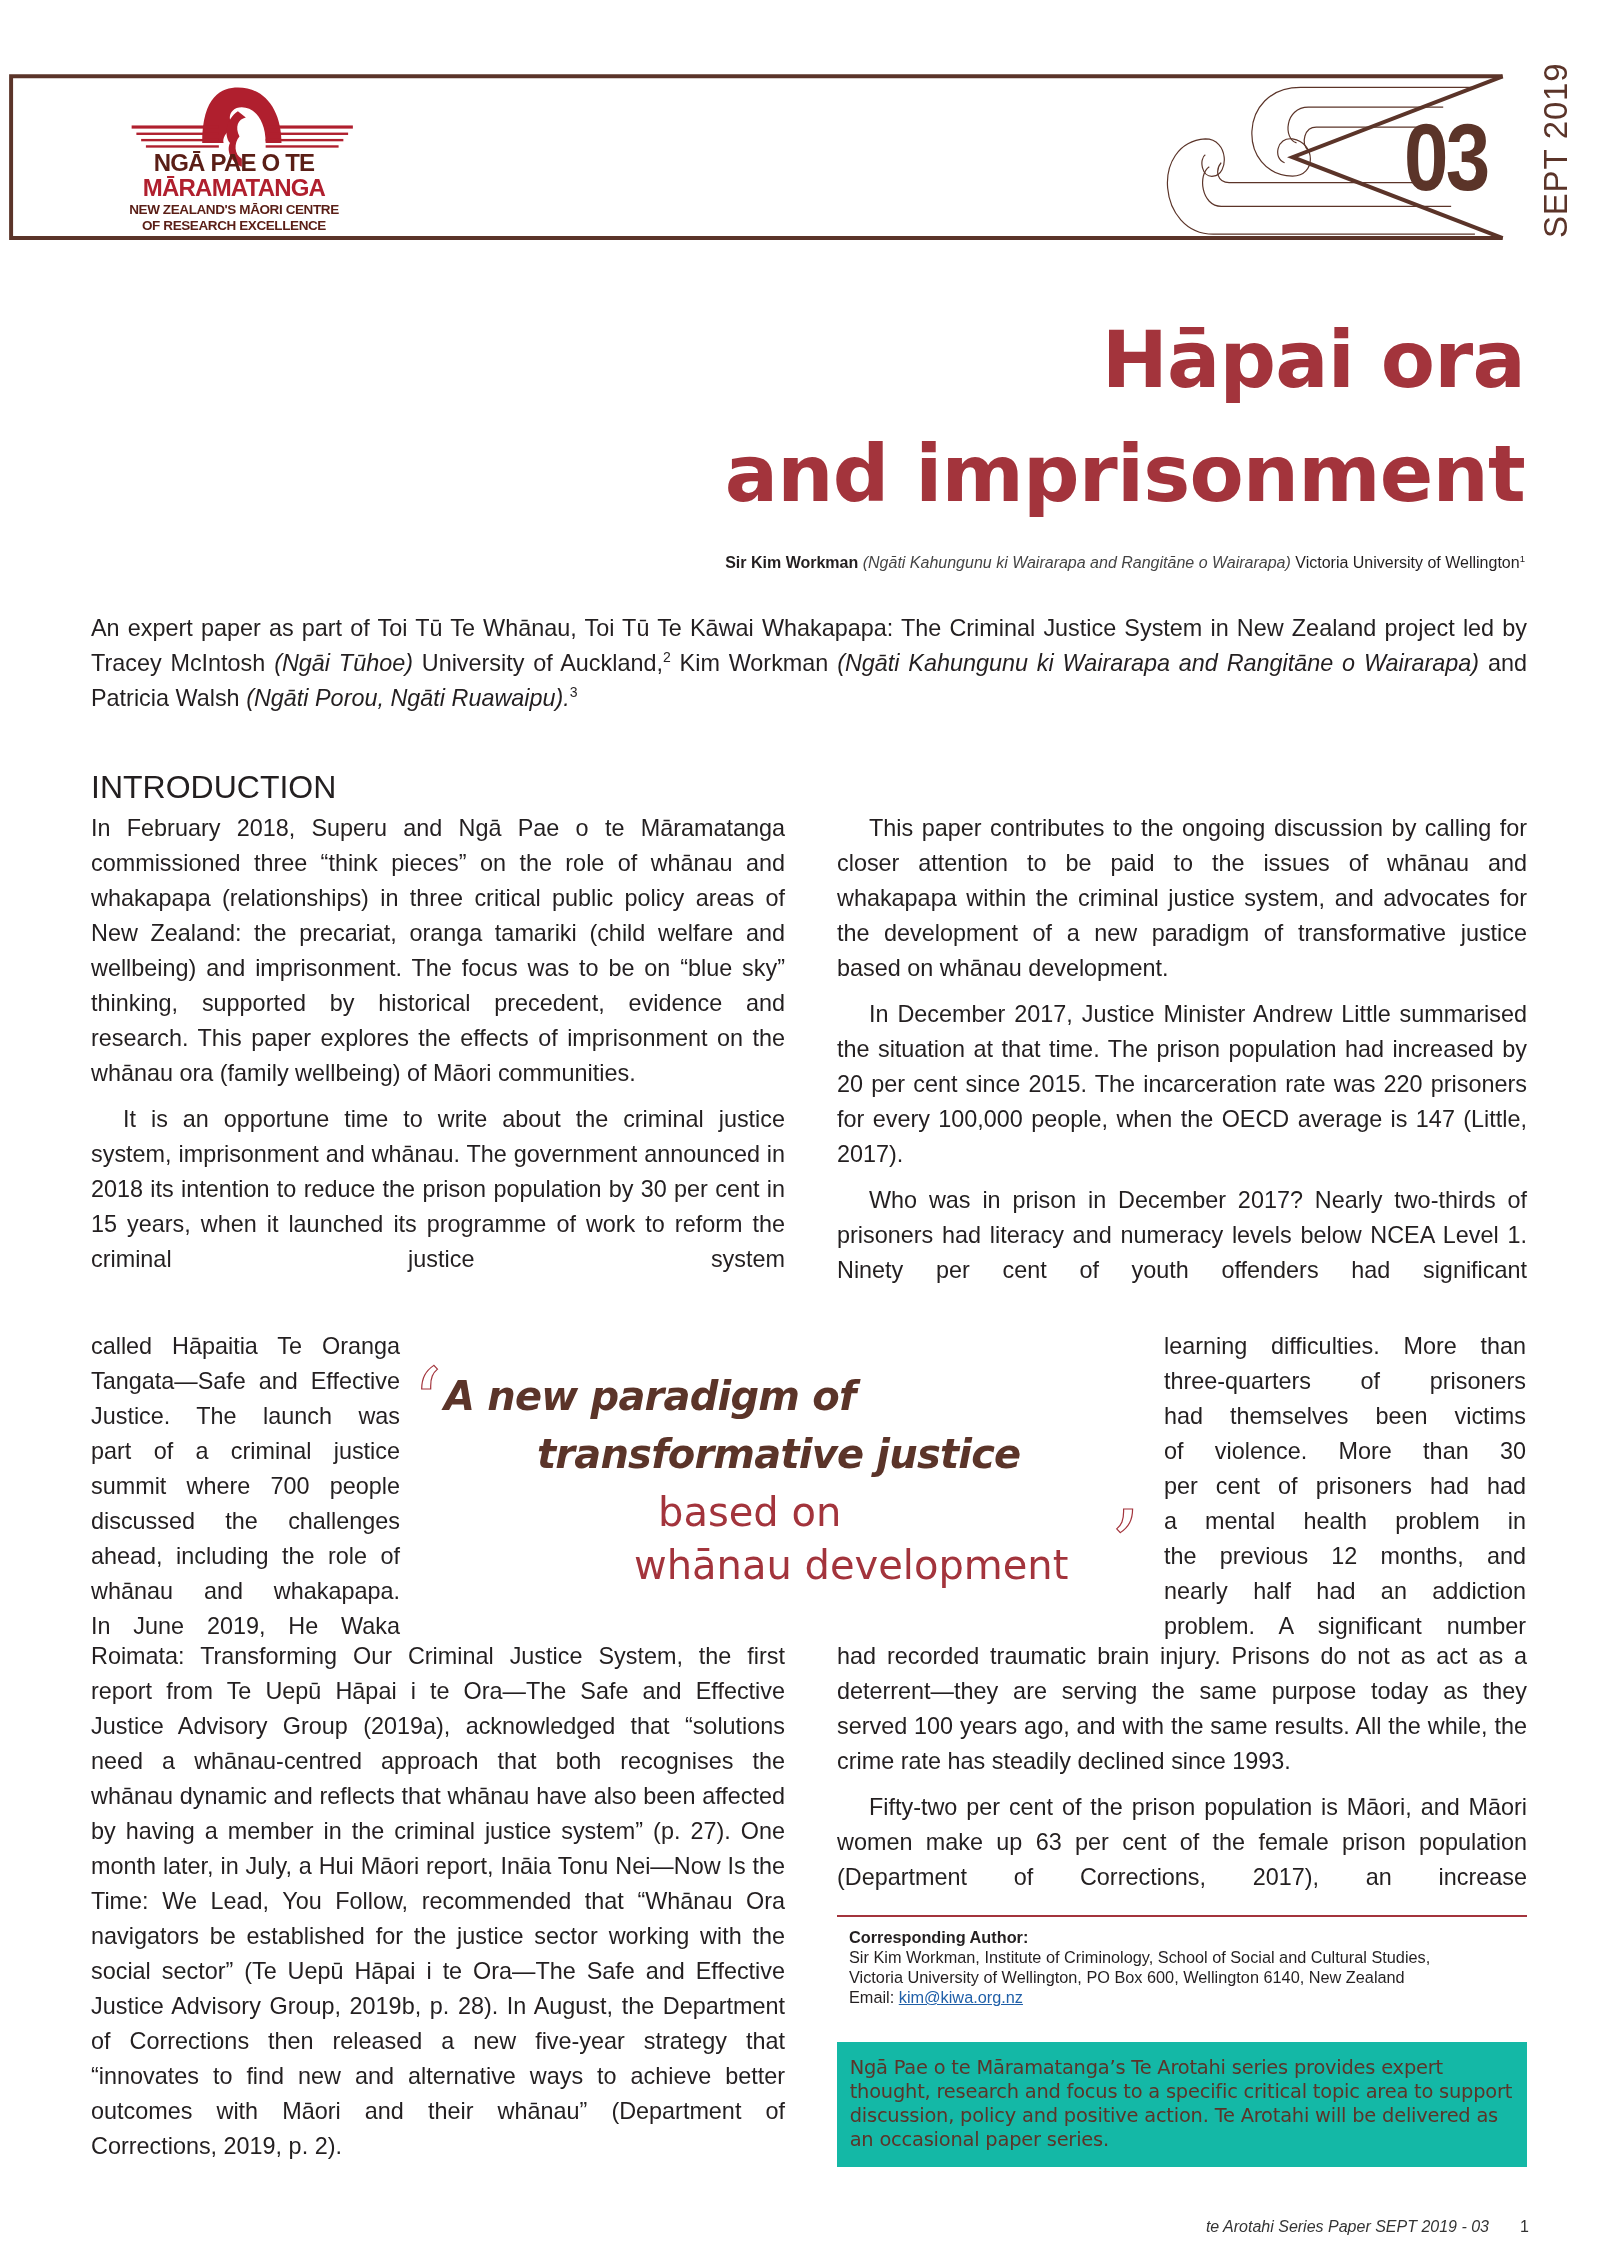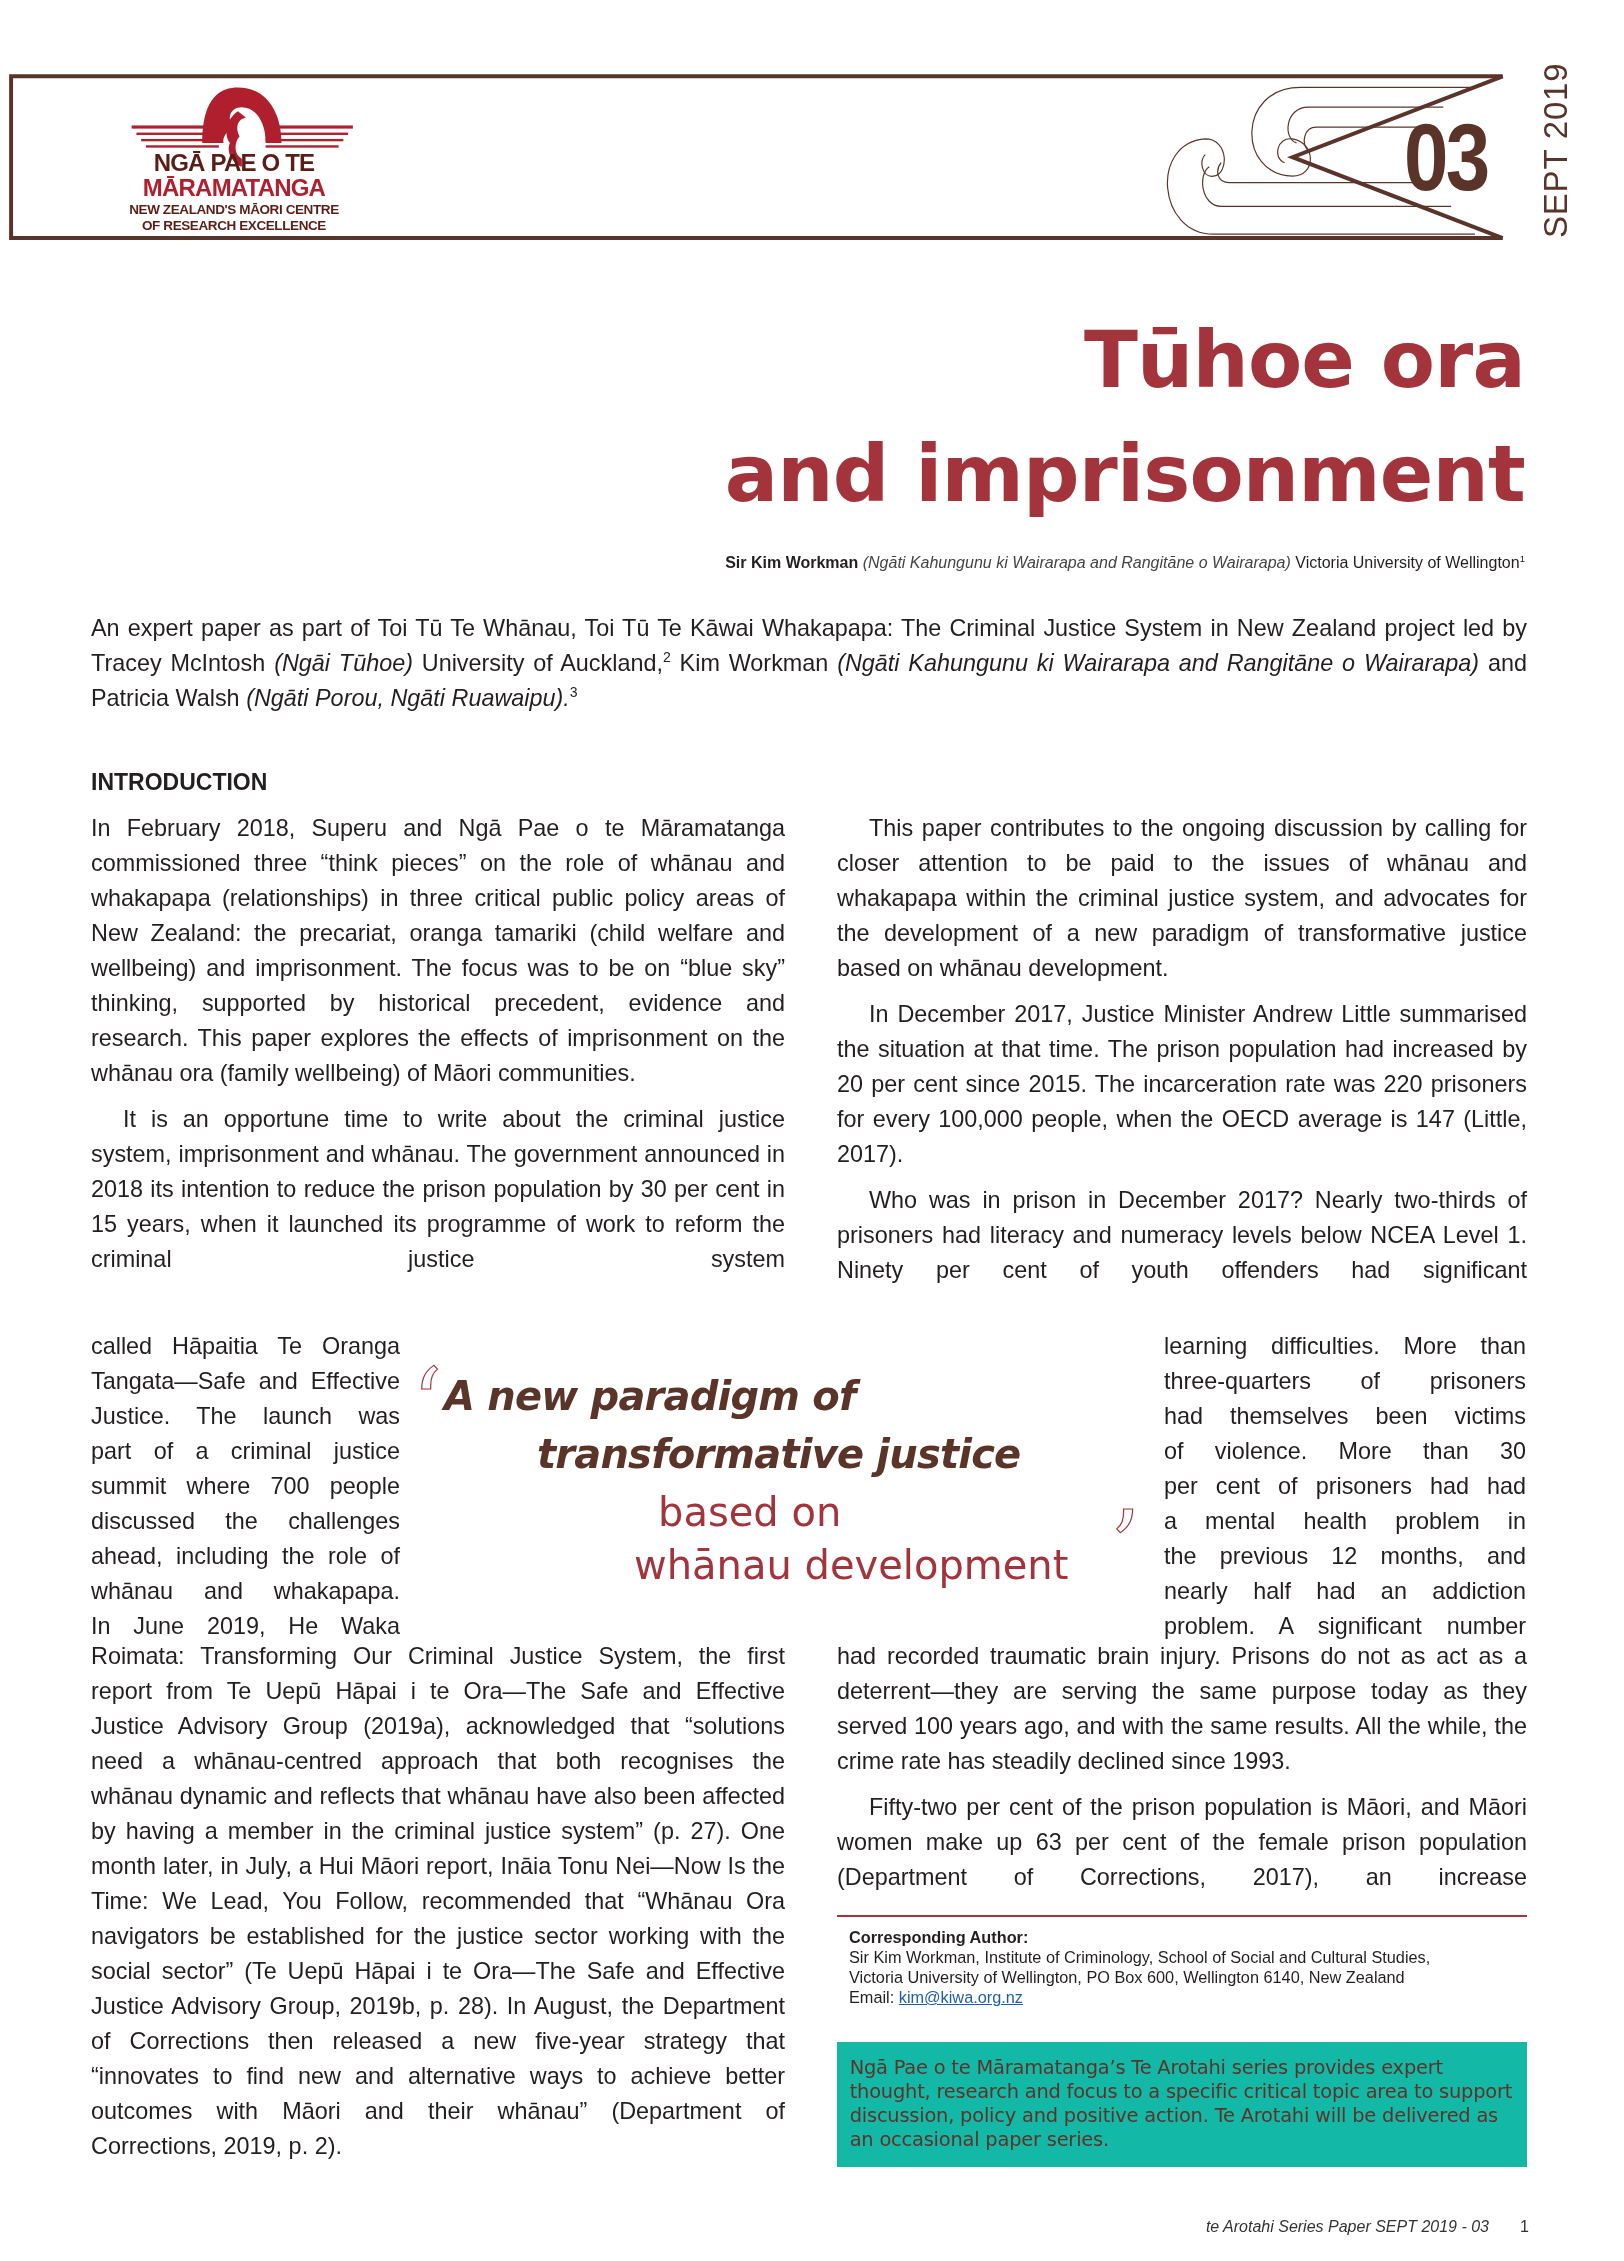--- a/index.html
+++ b/index.html
@@ -28,21 +28,21 @@
   #title-line2 { top: 435px; }
 
   #byline { position: absolute; right: 99px; top: 554px; font-size: 16px; white-space: nowrap; color: #231f20; }
   #byline b { font-weight: bold; }
   #byline i { color: #444; }
   sup { font-size: 60%; vertical-align: super; line-height: 0; }
 
   #lead { position: absolute; left: 91px; width: 1436px; top: 611px; font-size: 23.4px; line-height: 35px; color: #231f20; text-align: justify; }
   #lead i { font-style: italic; }
 
-  #section-heading { position: absolute; left: 91px; top: 769px; font-size: 23px; font-weight: bold; color: #231f20; }
+  #section-heading { position: absolute; left: 91px; top: 769px; font-size: 32px; font-weight: normal; color: #231f20; }
 
   
   .col { position: absolute; font-size: 23.4px; line-height: 35px; color: #231f20; }
   .col p { margin: 0; text-align: justify; text-align-last: left; }
   .indent { text-indent: 32px; }
   .line { display: block; text-align: justify; text-align-last: justify; white-space: nowrap; }
 
   #col-left-a { left: 91px; width: 694px; top: 811px; }
   #col-left-b { left: 91px; width: 309px; top: 1329px; }
   #col-left-c { left: 91px; width: 694px; top: 1639px; }
@@ -109,21 +109,21 @@
     </g>
   </svg>
   <div class="logo-text" id="logo-line1">NGĀ PAE O TE</div>
   <div class="logo-text" id="logo-line2">MĀRAMATANGA</div>
   <div class="logo-text" id="logo-line3">NEW ZEALAND'S MĀORI CENTRE</div>
   <div class="logo-text" id="logo-line4">OF RESEARCH EXCELLENCE</div>
   <div id="issue-number">03</div>
   <div id="issue-date">SEPT 2019</div>
 </div>
 
-<div class="title-line" id="title-line1">Tūhoe ora</div>
+<div class="title-line" id="title-line1">Hāpai ora</div>
 <div class="title-line" id="title-line2">and imprisonment</div>
 
 <div id="byline">
   <b>Sir Kim Workman</b>
   <i>(Ngāti Kahungunu ki Wairarapa and Rangitāne o Wairarapa)</i>
   <span>Victoria University of Wellington</span><sup>1</sup>
 </div>
 
 <div id="lead"><span>An expert paper as part of Toi Tū Te Whānau, Toi Tū Te Kāwai Whakapapa: The Criminal Justice System in New Zealand project led by Tracey McIntosh </span><i>(Ngāi Tūhoe)</i><span> University of Auckland,</span><sup>2</sup><span> Kim Workman </span><i>(Ngāti Kahungunu ki Wairarapa and Rangitāne o Wairarapa)</i><span> and Patricia Walsh </span><i>(Ngāti Porou, Ngāti Ruawaipu).</i><sup>3</sup></div>
 

